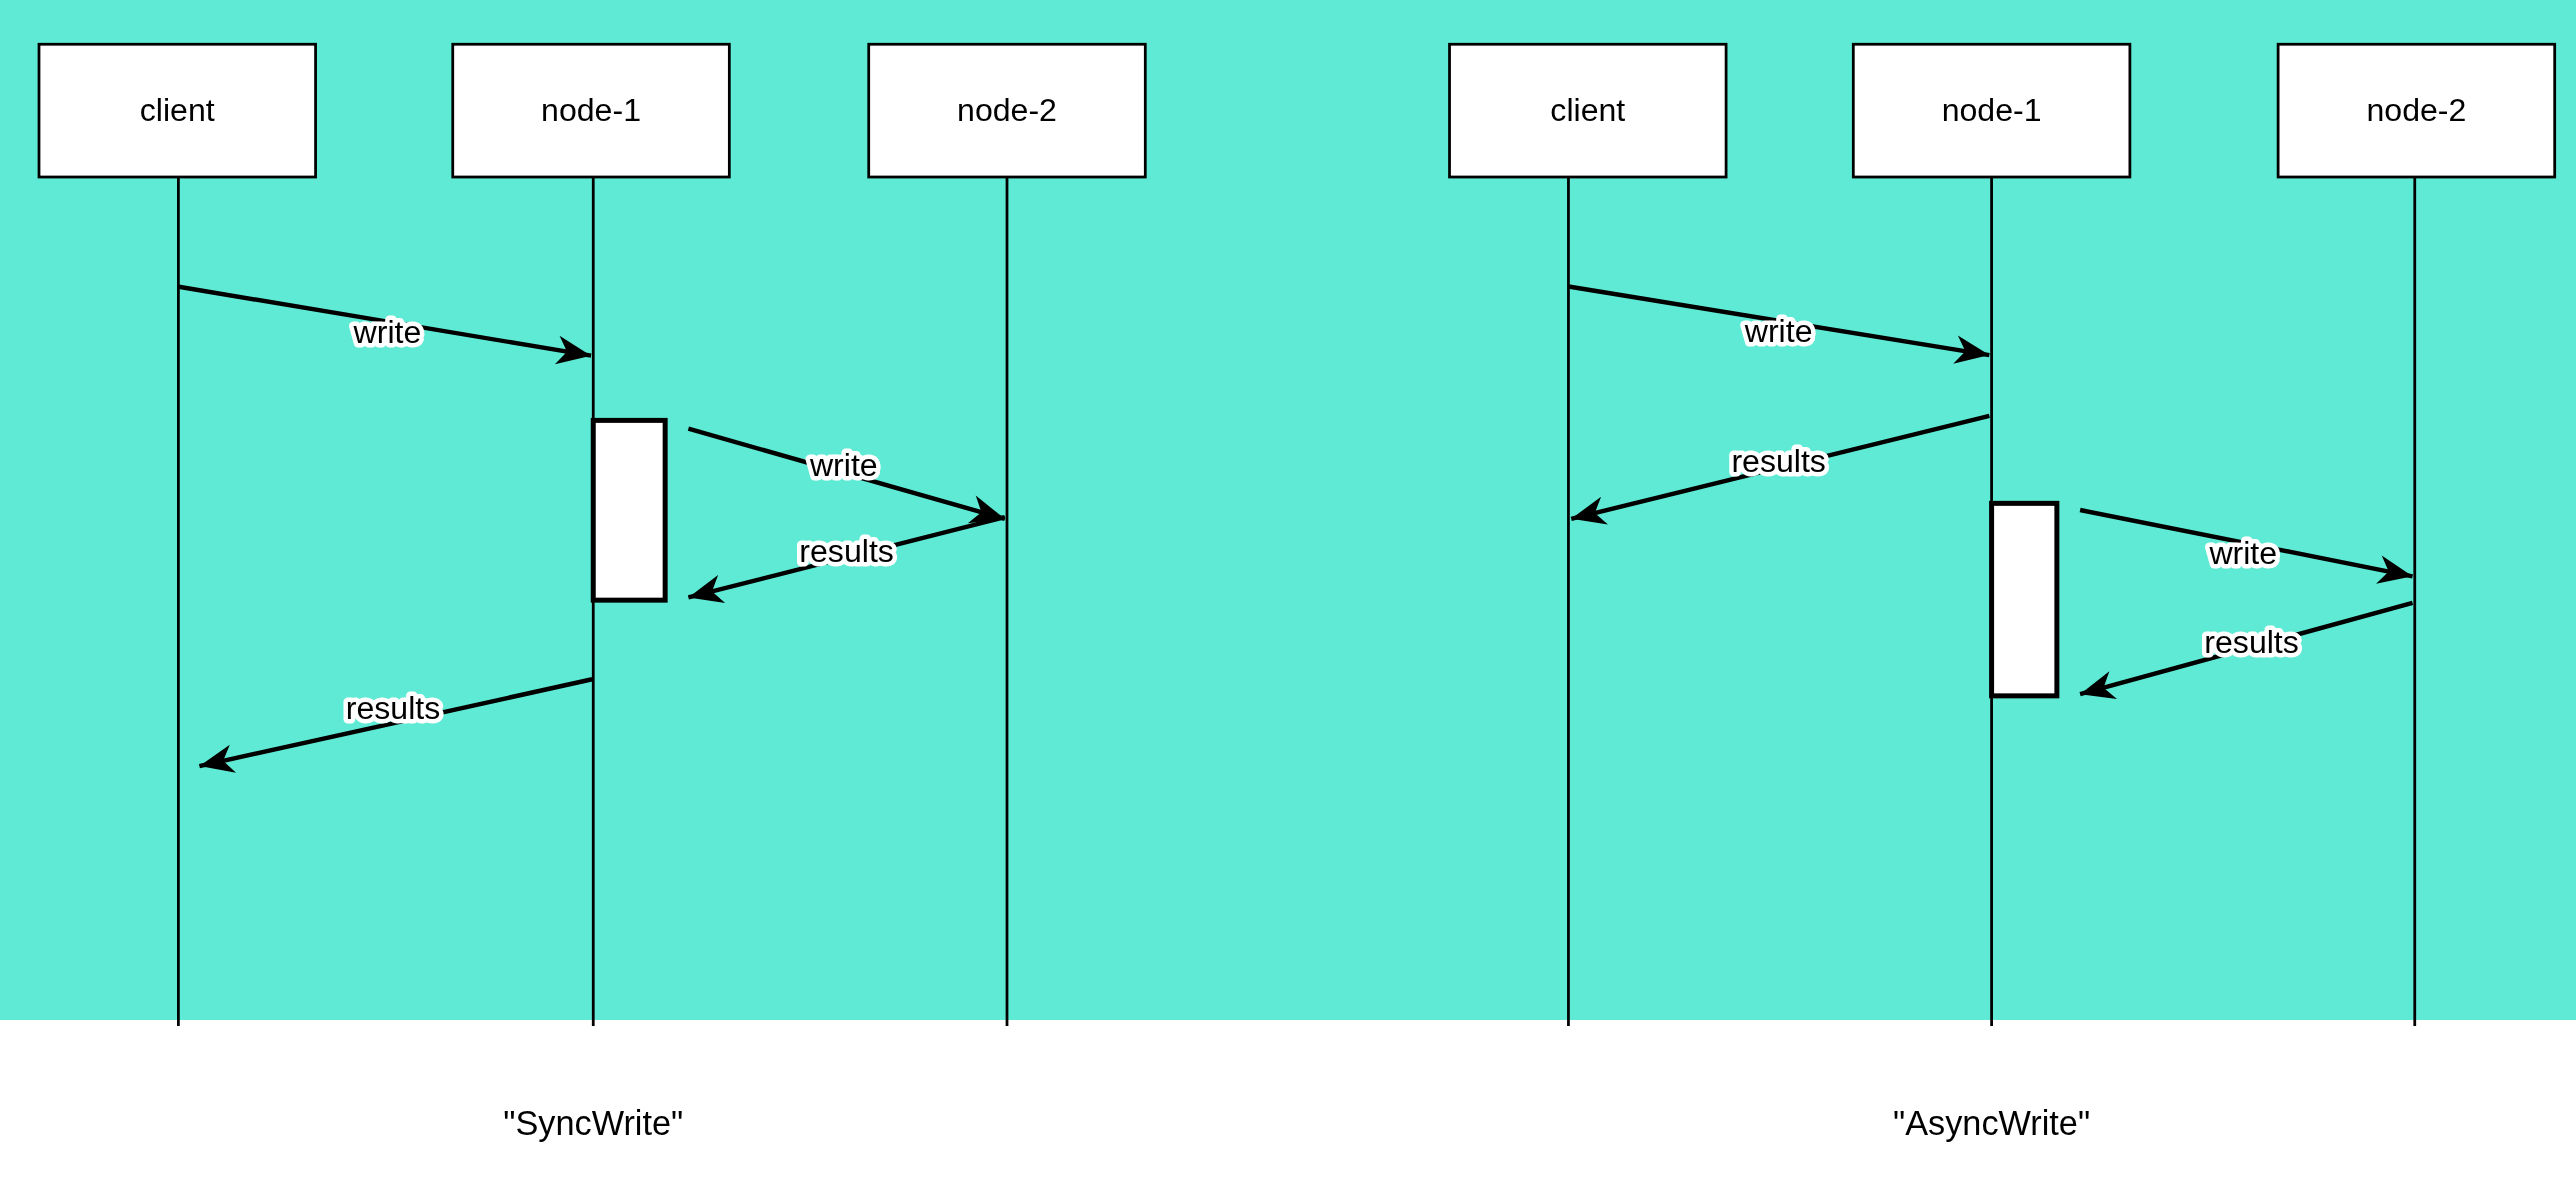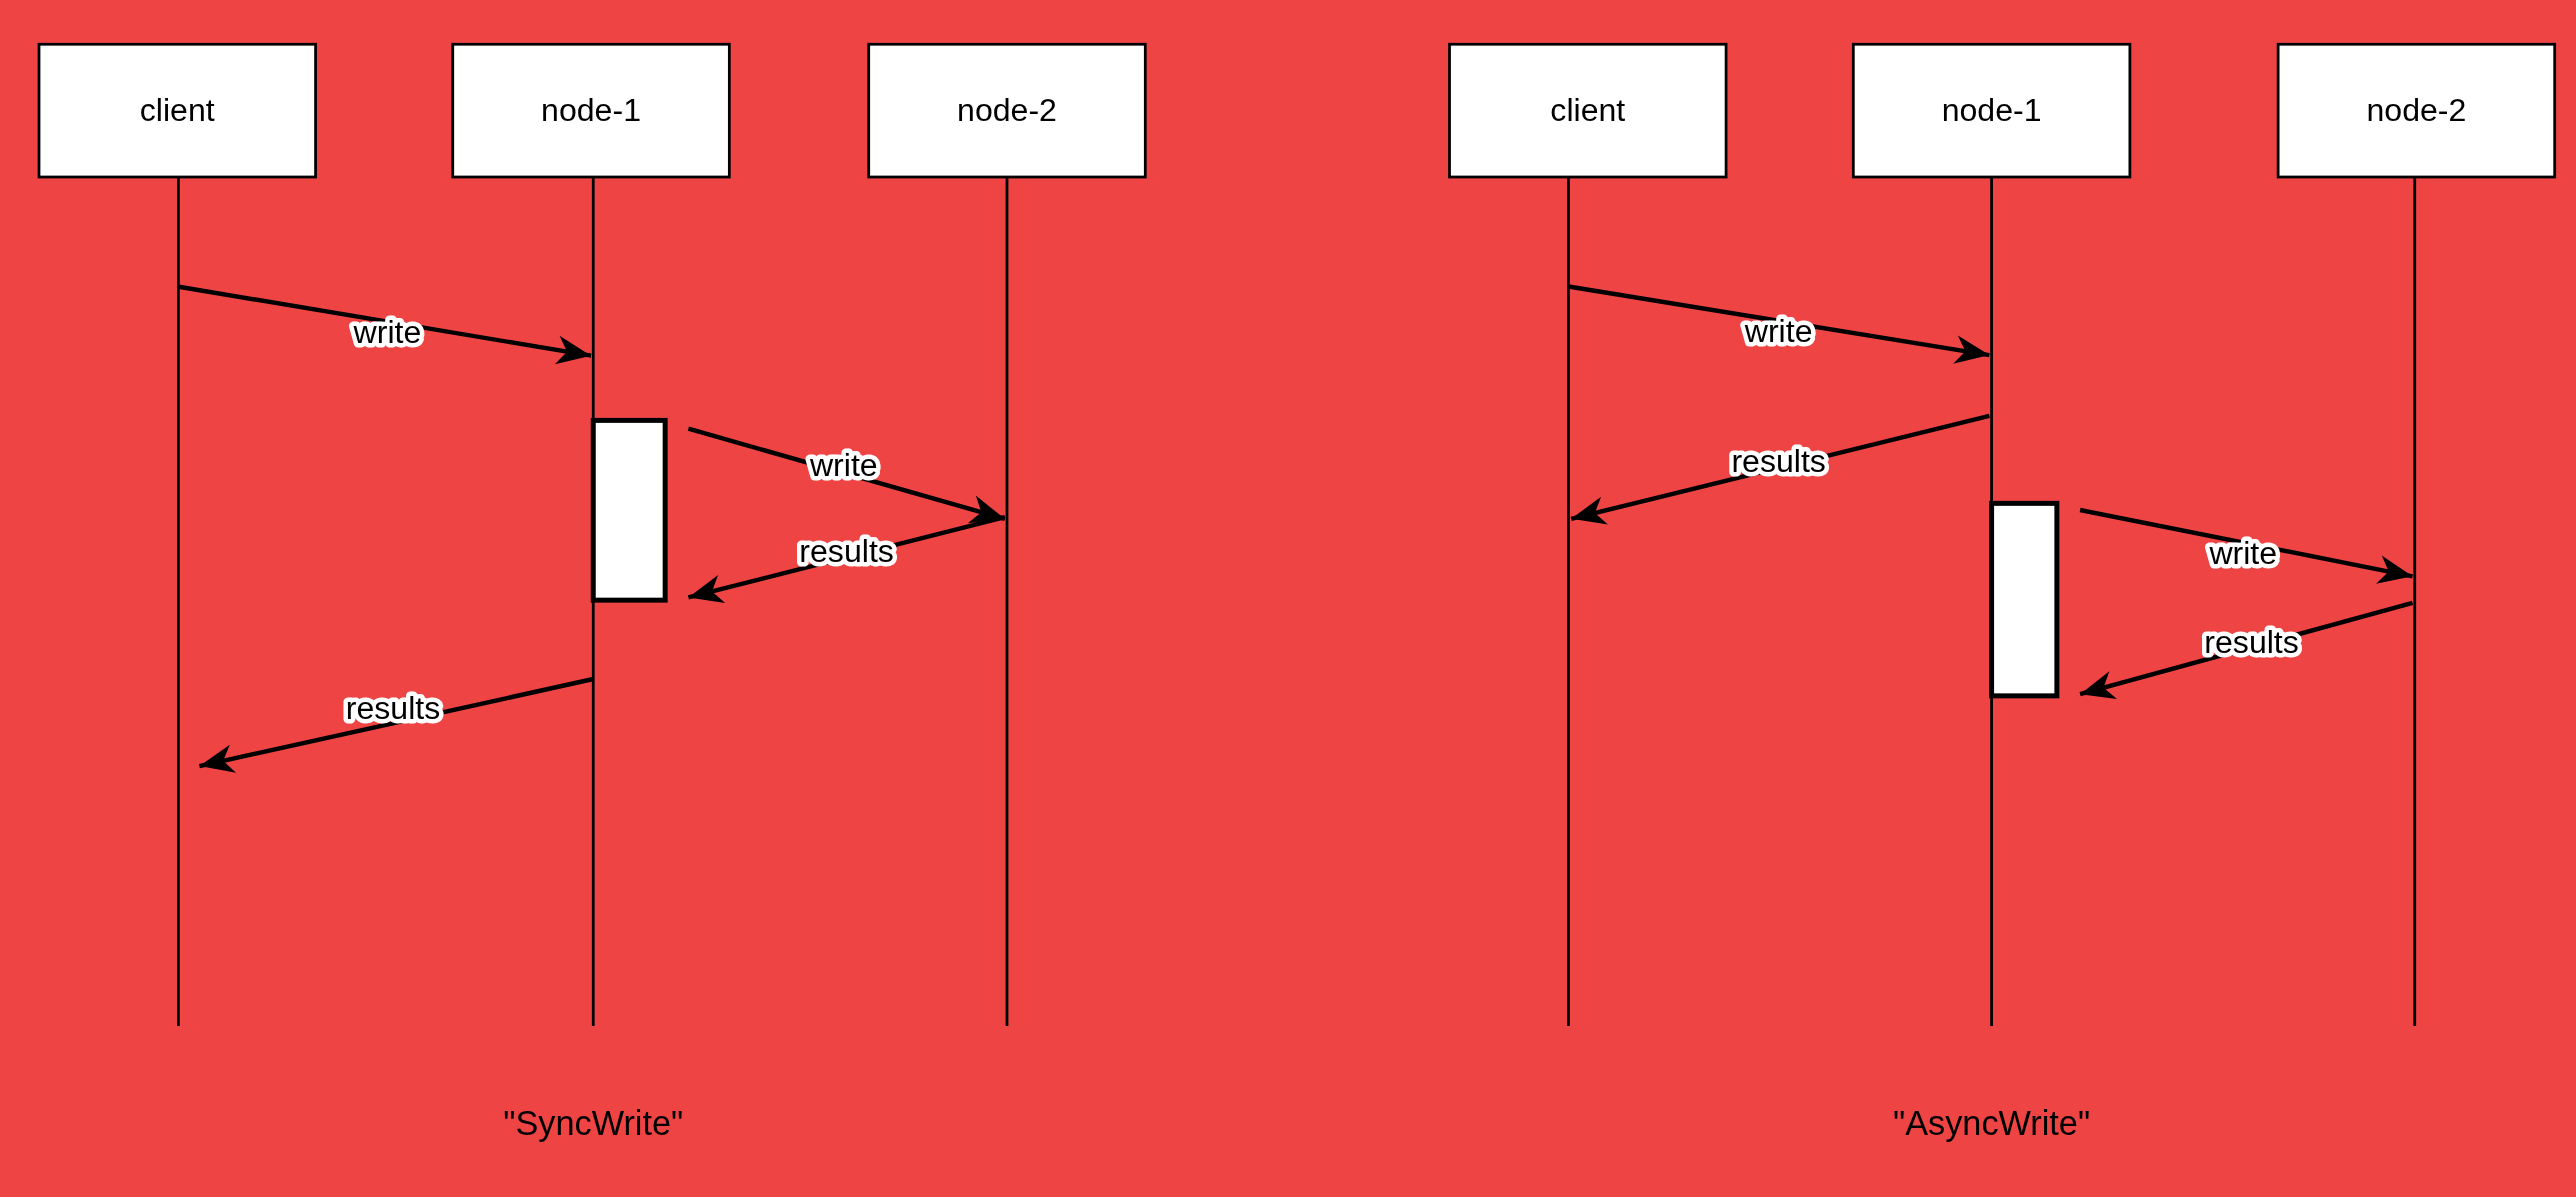--- a/index.html
+++ b/index.html
@@ -11,22 +11,22 @@
   body {
     width: 2576px;
     height: 1197px;
     font-family: "Liberation Sans", sans-serif;
     color: #000000;
     overflow: hidden;
   }
   #stage {
     position: relative;
     width: 2576px;
-    height: 1197px;
-    background: #ef4444;
+    height: 1020px;
+    background: #5eead4;
   }
   .diagram-svg {
     position: absolute;
     top: 0;
     left: 0;
     width: 2576px;
     height: 1197px;
   }
   .lifeline-box-rect {
     fill: #ffffff;

